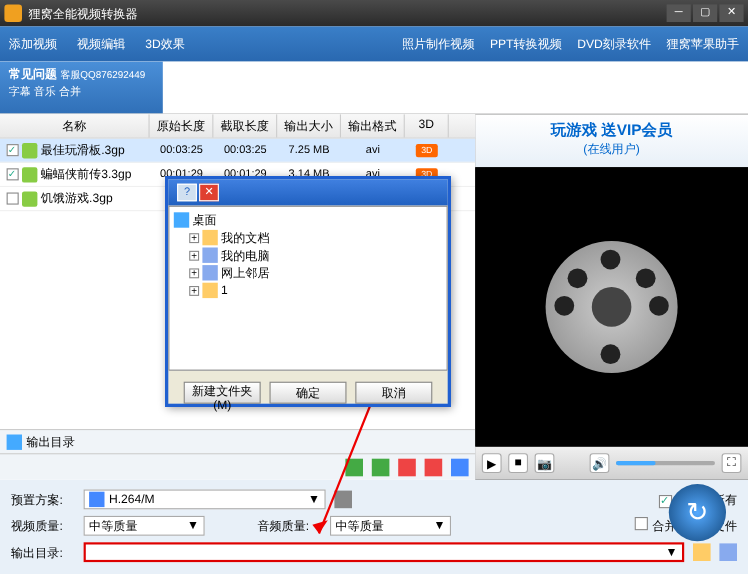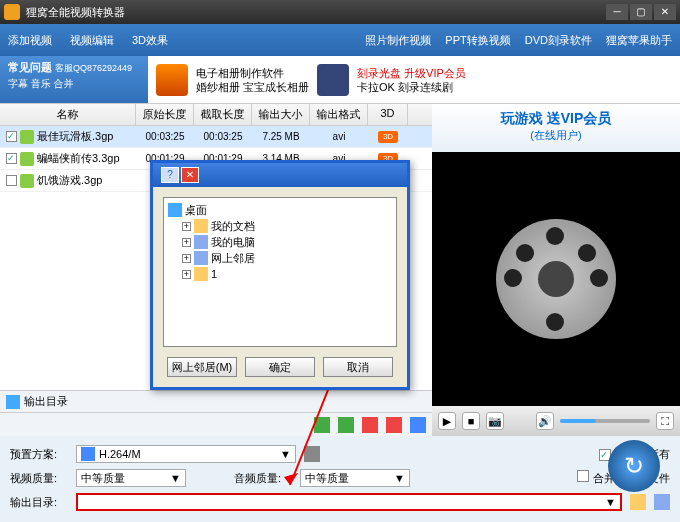--- a/index.html
+++ b/index.html
@@ -55,21 +55,21 @@
 .pathbox{flex:1;height:18px;border:2px solid #d00;background:#fff;padding:0 4px;display:flex;align-items:center;font-size:10px}
 .chk2{width:12px;height:12px;border:1px solid #888;background:#fff;display:inline-block;margin-right:4px}
 .chk2.on::after{content:"✓";color:#2a8;font-size:10px;display:block;line-height:10px}
 .big-btn{width:52px;height:52px;border-radius:50%;background:radial-gradient(#5af,#147);position:absolute;right:20px;bottom:30px;display:flex;align-items:center;justify-content:center;color:#fff;font-size:24px;cursor:pointer}
 .dialog{position:absolute;left:150px;top:160px;width:260px;background:#ece9d8;border:3px solid #2060d0;box-shadow:2px 2px 8px rgba(0,0,0,.4);z-index:100}
 .dlg-title{height:24px;background:linear-gradient(#4080e0,#2060c0);color:#fff;display:flex;align-items:center;padding:0 6px}
 .dlg-title span{flex:1;font-weight:bold}
 .dlg-btn{width:18px;height:16px;margin-left:2px;text-align:center;line-height:14px;font-size:10px;cursor:pointer}
 .dlg-help{background:#d0e0f0;border:1px solid #fff;color:#2060c0}
 .dlg-close{background:#e04030;color:#fff;border:1px solid #fff}
-.dlg-body{padding:10px}
+.dlg-body{padding:0}
 .tree{height:150px;background:#fff;border:1px solid #888;padding:4px;overflow:auto}
 .tree-item{display:flex;align-items:center;height:16px;gap:3px;font-size:11px}
 .tree-item.l1{padding-left:0}
 .tree-item.l2{padding-left:14px}
 .tree-exp{width:9px;height:9px;border:1px solid #888;text-align:center;line-height:7px;font-size:9px;background:#fff}
 .dlg-btns{display:flex;justify-content:center;gap:8px;margin-top:10px}
 .dlg-button{width:70px;height:20px;background:linear-gradient(#fff,#ddd);border:1px solid #888;cursor:pointer;font-size:11px}
 .annotation{position:absolute;color:#e00;font-size:14px;font-weight:bold;z-index:50}
 .arrow{position:absolute;z-index:49}
 </style>
@@ -94,32 +94,20 @@
     <span>DVD刻录软件</span>
     <span>狸窝苹果助手</span>
   </div>
 </div>
 
 <div class="toolbar">
   <div class="tool-left">
     <div class="heading"><span>常见问题</span> <span style="font-size:9px;font-weight:normal">客服QQ876292449</span></div>
     <div class="subs">字幕 音乐 合并</div>
   </div>
-  <div class="tool-mid">
-    <div class="tool-icon" style="background:linear-gradient(#f80,#c40)"></div>
-    <div class="tool-text">
-      <div>电子相册制作软件</div>
-      <div>婚纱相册 宝宝成长相册</div>
-    </div>
-    <div class="tool-icon" style="background:#347"></div>
-    <div class="tool-text">
-      <div><span style="color:#d00">刻录光盘 升级VIP会员</span></div>
-      <div>卡拉OK 刻录连续剧</div>
-    </div>
-  </div>
 </div>
 
 <div class="main">
   <div class="left-pane">
     <div class="table-header">
       <div class="th th1">名称</div>
       <div class="th th2">原始长度</div>
       <div class="th th3">截取长度</div>
       <div class="th th4">输出大小</div>
       <div class="th th5">输出格式</div>
@@ -264,21 +252,21 @@
           <span style="width:14px;height:14px;background:#8ae;display:inline-block"></span>
           <span>网上邻居</span>
         </div>
       <div class="tree-item l2">
           <span class="tree-exp">+</span>
           <span style="width:14px;height:14px;background:#fc6;display:inline-block"></span>
           <span>1</span>
         </div>
     </div>
     <div class="dlg-btns">
-      <button class="dlg-button">网上邻居(M)</button>
+      <button class="dlg-button">新建文件夹(M)</button>
       <button class="dlg-button">确定</button>
       <button class="dlg-button">取消</button>
     </div>
   </div>
 </div>
 
 <div class="annotation" style="left:310px;top:318px">设置输出目录</div>
 <svg class="arrow" style="left:280px;top:335px" width="120" height="160">
   <line x1="70" y1="0" x2="10" y2="150" stroke="#e00" stroke-width="2"></line>
   <polygon points="10,150 18,138 4,142" fill="#e00"></polygon>

